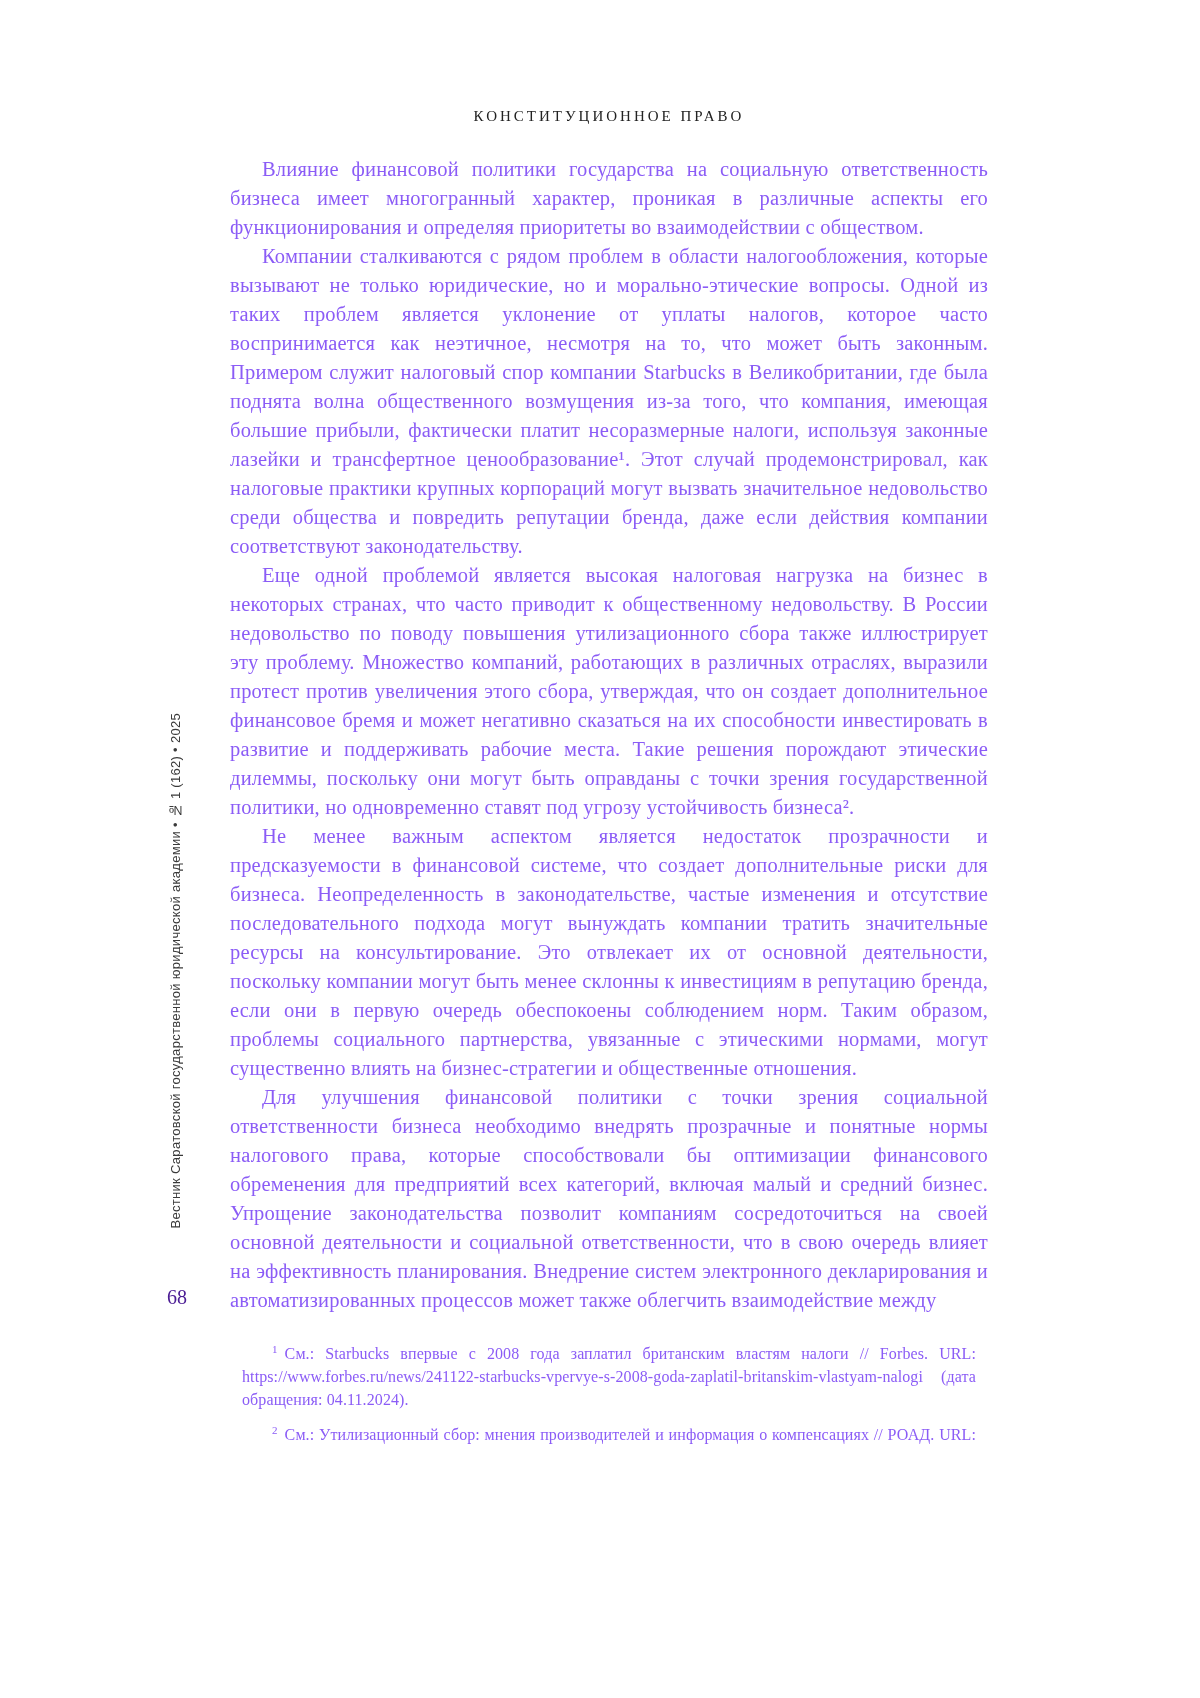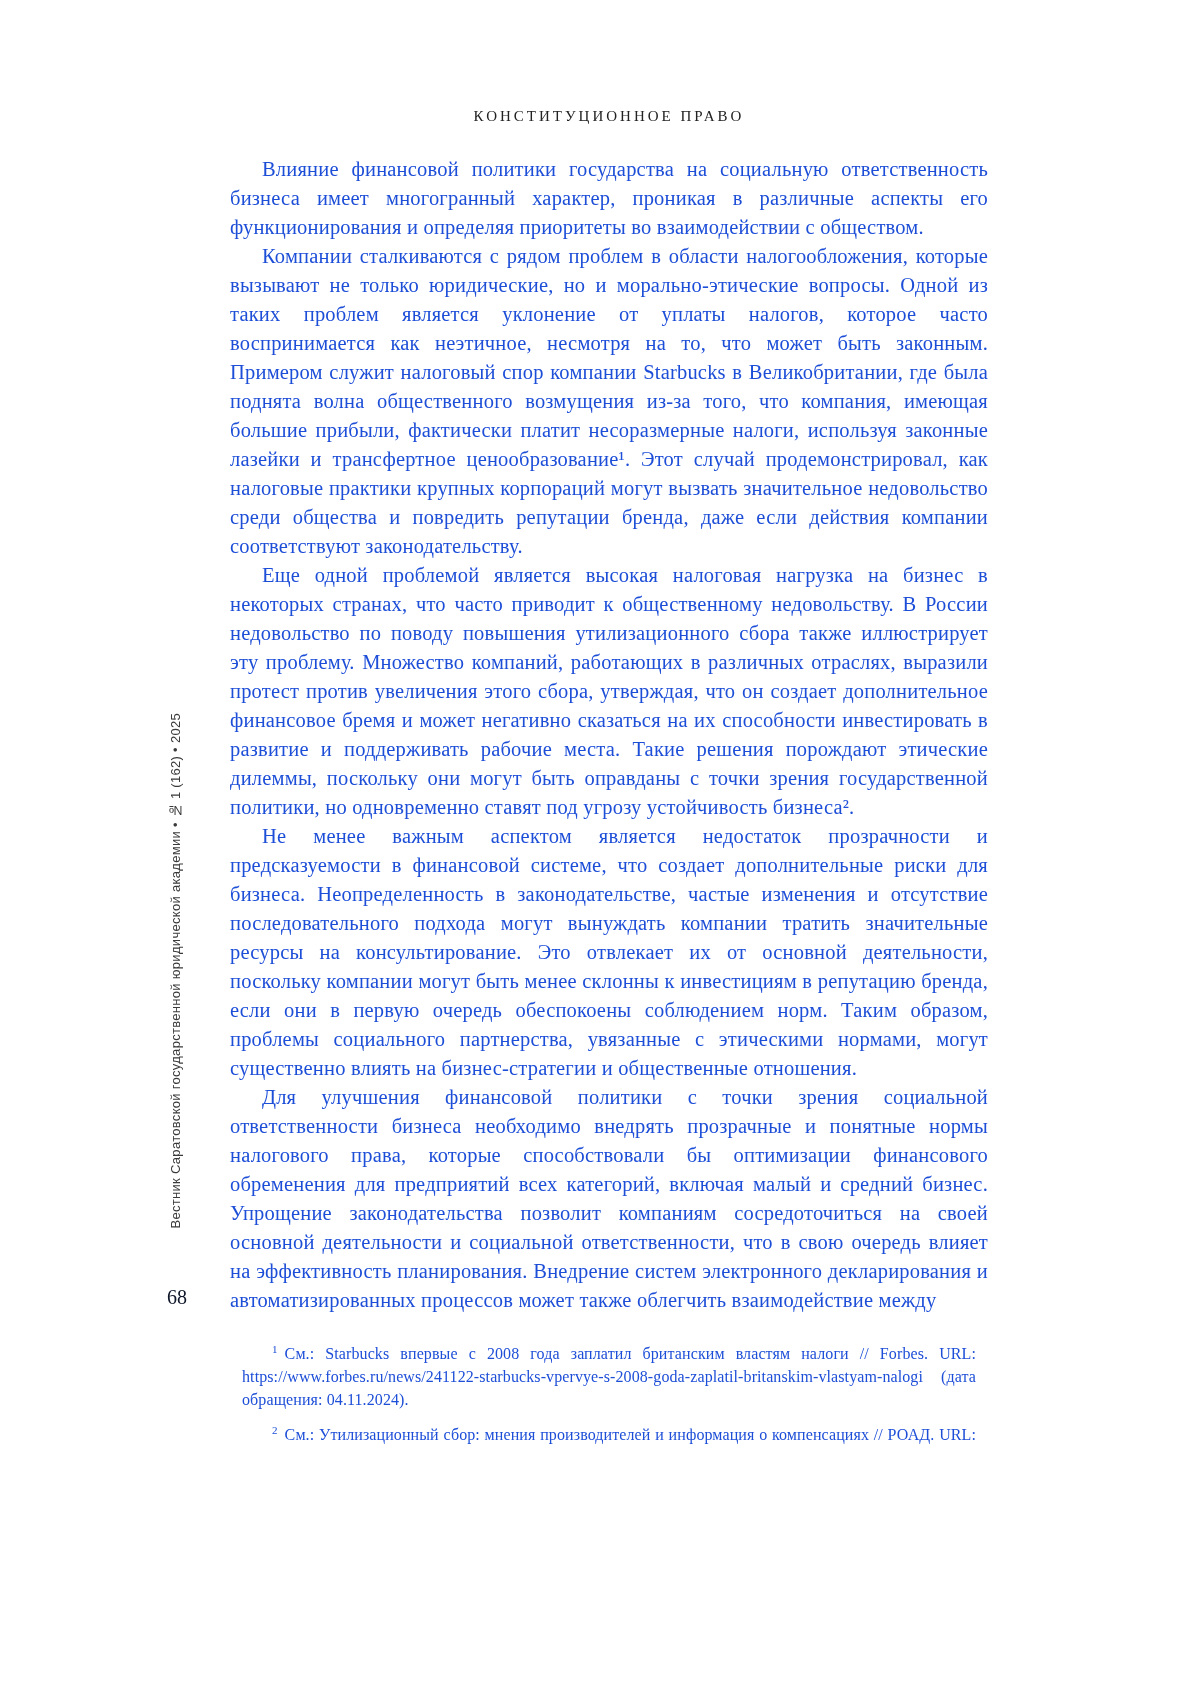--- a/index.html
+++ b/index.html
@@ -29,21 +29,21 @@
   }
   .text-block {
     position: absolute;
     top: 155px;
     left: 230px;
     width: 758px;
     font-size: 20.5px;
     line-height: 29px;
     letter-spacing: 0.2px;
     text-align: justify;
-    color: #1d4ed8;
+    color: #8b5cf6;
   }
   .text-block p.para {
     margin: 0;
     padding: 0;
     text-indent: 32px;
   }
   .footnotes {
     margin-top: 27px;
     font-size: 16px;
     line-height: 23px;
@@ -71,21 +71,21 @@
     font-family: "Liberation Sans", sans-serif;
     font-size: 13px;
     letter-spacing: 0.3px;
     color: #3a3a3a;
   }
   .page-number {
     position: absolute;
     left: 167px;
     top: 1286px;
     font-size: 20px;
-    color: #0f172a;
+    color: #4c1d95;
     font-family: "Liberation Serif", serif;
   }
 </style>
 </head>
 <body>
 
 <div class="page">
 
   <div class="running-head">КОНСТИТУЦИОННОЕ ПРАВО</div>
 

